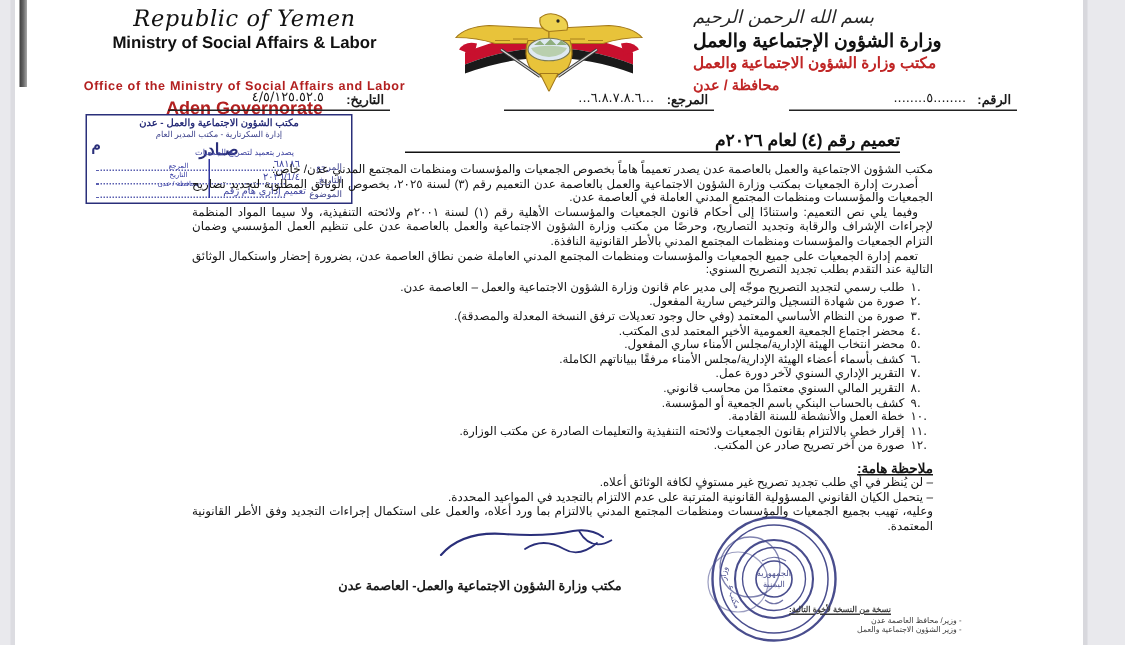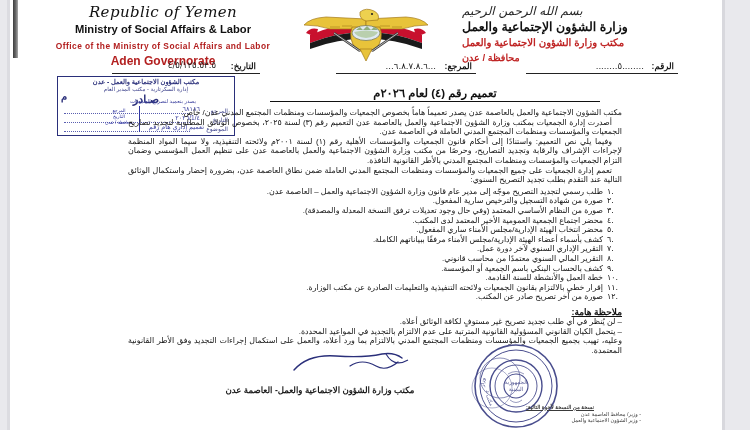--- a/index.html
+++ b/index.html
@@ -24,21 +24,21 @@
             background:linear-gradient(90deg,#1c1c1c,#4a4a4a,#9a9a9a);opacity:.85;}
 
   
   .header{position:absolute;left:10px;top:2px;width:712px;height:70px;}
 
   .hdr-left{position:absolute;left:18px;top:2px;width:270px;text-align:center;direction:ltr;}
   .rep-title{font-family:"DejaVu Serif",serif;font-style:italic;font-size:15px;
              color:#111;letter-spacing:.4px;line-height:17px;}
   .min-title{font-size:11.2px;font-weight:bold;color:#111;line-height:14px;margin-top:1px;}
   .office-title{font-size:8.4px;font-weight:bold;color:#b32020;line-height:12px;
-                letter-spacing:.45px;margin-top:4px;}
+                letter-spacing:.45px;margin-top:15px;}
   .gov-title{font-size:12px;font-weight:bold;color:#b32020;line-height:13px;margin-top:3px;}
 
   .hdr-right{position:absolute;right:10px;top:1px;width:250px;text-align:left;direction:rtl;}
   .bismillah{font-family:"DejaVu Serif",serif;font-size:12px;color:#111;
              letter-spacing:-.5px;line-height:16px;opacity:.92;font-style:italic;}
   .ar-min{font-size:12.5px;font-weight:bold;color:#111;line-height:15px;margin-top:1px;}
   .ar-office{font-size:10.2px;font-weight:bold;color:#c02626;line-height:13px;margin-top:1px;}
   .ar-gov{font-size:9.6px;font-weight:bold;color:#c02626;line-height:13px;margin-top:2px;}
 
   
@@ -60,21 +60,21 @@
          font-size:5.6px;color:#3a3f8a;white-space:nowrap;}
   .sb-sadir{position:absolute;top:16px;right:0;left:0;text-align:center;
             font-size:11px;font-weight:bold;color:#2a2f7a;letter-spacing:3px;}
   .sb-row{position:absolute;right:6px;font-size:6px;color:#3a3f8a;white-space:nowrap;}
   .sb-dots{position:absolute;left:6px;right:44px;border-bottom:1px dotted #5a5fb0;}
   .sb-hand{position:absolute;font-size:6.5px;color:#3f44a0;
            font-family:Liberation Sans, sans-serif;letter-spacing:1px;}
   .sb-mim{position:absolute;left:3px;top:14px;font-size:10px;font-weight:bold;color:#2a2f7a;}
 
   
-  .doc-title{position:absolute;right:150px;top:86px;width:330px;text-align:center;
+  .doc-title{position:absolute;right:150px;top:86px;width:330px;text-align:right;
              font-size:11.5px;font-weight:bold;color:#111;direction:rtl;
              border-bottom:1.4px solid #111;padding-bottom:1px;}
 
   .body{position:absolute;right:128px;top:108px;width:494px;direction:rtl;
         color:#131313;}
   .p{font-size:7.9px;line-height:9.6px;text-align:justify;margin:0;}
   .p.ind{text-indent:10px;}
 
   .list{margin:2px 0 0 0;padding:0;list-style:none;}
   .list li{font-size:7.9px;line-height:9.6px;white-space:nowrap;

